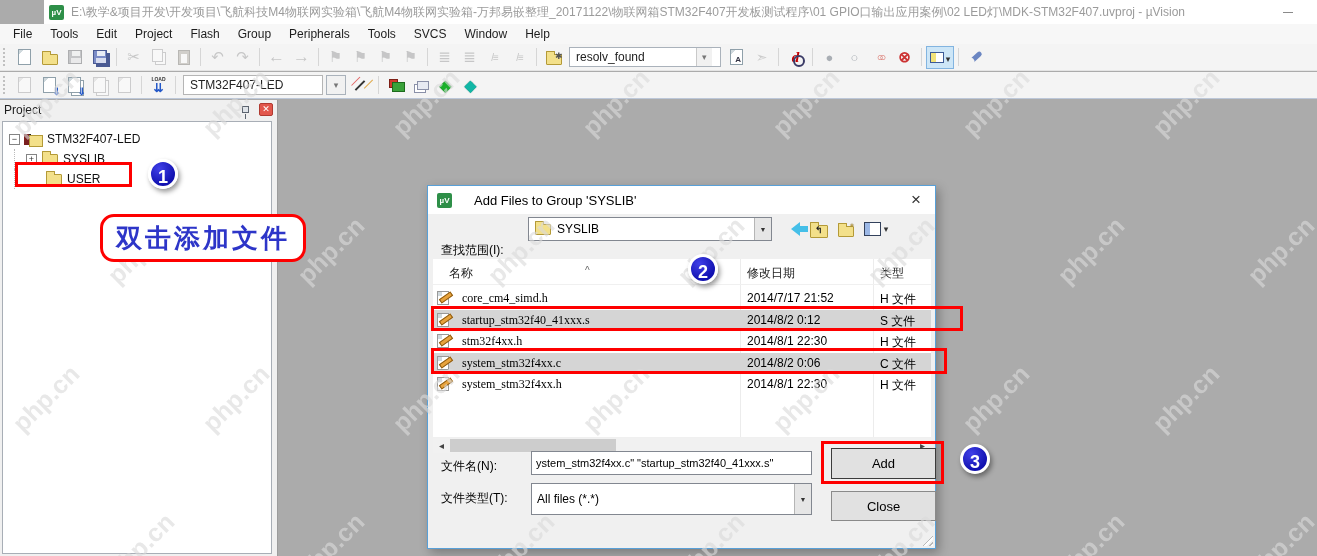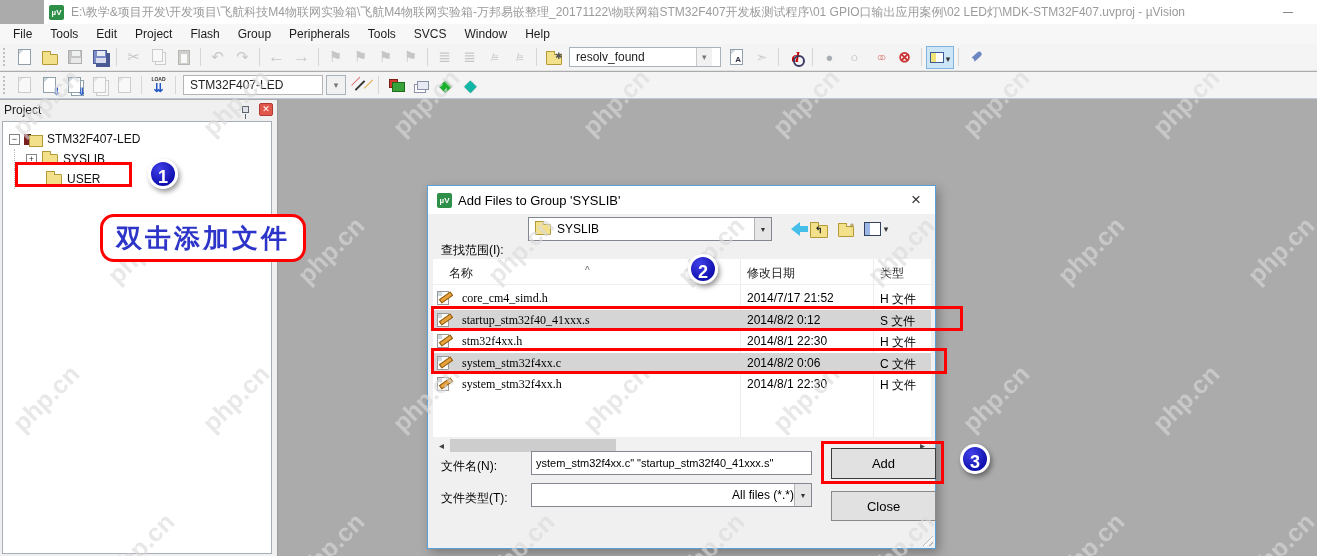--- a/index.html
+++ b/index.html
@@ -93,21 +93,21 @@
   .ic-target { position:relative; width:18px; height:13px; margin-right:5px; flex:none; }
   .ic-target::before { content:""; position:absolute; left:0; top:1px; width:5px; height:11px; background:#7a1f1f; box-shadow:2px 0 0 #222; }
   .ic-target::after { content:""; position:absolute; left:5px; top:2px; width:12px; height:10px; background:#f3e08a; border:1px solid #b49a37; }
   .tree-folder { margin:0 5px 0 1px; flex:none; }
 
   
   .dialog { position:absolute; left:427px; top:185px; width:509px; height:364px; background:#f0f0f0; border:1px solid #58a0d8; box-shadow:3px 4px 10px rgba(0,0,0,.28); z-index:10; }
   .dlg-titlebar { position:absolute; left:0; top:0; right:0; height:28px; background:#fff; display:flex; align-items:center; }
   .dlg-icon { width:15px; height:15px; margin-left:9px; background:#2e8f48; border-radius:2px; color:#fff; font-size:8px; font-weight:bold; text-align:center; line-height:15px; }
   .dlg-icon::before { content:"µV"; }
-  .dlg-title { margin-left:6px; font-size:13px; color:#000; }
+  .dlg-title { margin-left:22px; font-size:13px; color:#000; }
   .dlg-close { position:absolute; right:0; top:0; width:38px; height:28px; display:flex; align-items:center; justify-content:center; font-size:17px; color:#333; }
   .dlg-close::before { content:"×"; }
   .dlg-label { position:absolute; font-size:12px; color:#000; }
   .lookin-combo { position:absolute; left:100px; top:31px; width:244px; height:24px; background:#fff; border:1px solid #828790; display:flex; align-items:center; }
   .lookin-combo .tree-folder { margin:0 6px; }
   .lookin-combo .val { flex:1; font-size:12px; }
   .dd-btn { width:17px; height:100%; background:#e6e6e6; border-left:1px solid #b5b5b5; display:flex; align-items:center; justify-content:center; }
   .dd-btn::before { content:"▼"; font-size:7px; color:#333; }
   .nav-ic { position:absolute; top:33px; width:22px; height:20px; display:flex; align-items:center; justify-content:center; }
   .ic-backarrow { width:0; height:0; border:7px solid transparent; border-right:9px solid #45bfe8; position:relative; }
@@ -130,21 +130,21 @@
   .ic-file::after { content:""; position:absolute; left:1px; top:3px; width:12px; height:3px; background:#e8a33d; transform:rotate(-35deg); border:1px solid #8a5a12; }
   .f-name { left:29px;font-family:Liberation Serif, serif; } .f-date { left:314px; } .f-type { left:447px; }
 
   .hscroll { position:absolute; left:5px; top:252px; width:498px; height:15px; background:#f1f1f1; }
   .hs-btn { position:absolute; top:0; width:17px; height:15px; display:flex; align-items:center; justify-content:center; color:#444; font-size:10px; }
   .hs-left { left:0; } .hs-left::before { content:"◂"; }
   .hs-right { right:0; } .hs-right::before { content:"▸"; }
   .hs-thumb { position:absolute; left:17px; top:1px; width:166px; height:13px; background:#cdcdcd; }
 
   .fn-input { position:absolute; left:103px; top:265px; width:281px; height:24px; background:#fff; border:1px solid #828790; font-size:11px; line-height:22px; padding:0 4px; white-space:nowrap; overflow:hidden; color:#000; }
-  .ft-combo { position:absolute; left:103px; top:297px; width:281px; height:24px; background:#fff; border:1px solid #828790; display:flex; align-items:center;text-align:right; }
+  .ft-combo { position:absolute; left:103px; top:297px; width:281px; height:32px; background:#fff; border:1px solid #828790; display:flex; align-items:center; }
   .ft-combo .val { flex:1; font-size:12px; padding-left:5px; }
   .dlg-btn { position:absolute; left:403px; width:105px; height:31px; background:#e1e1e1; font-size:13px; color:#000; display:flex; align-items:center; justify-content:center; }
   .btn-add { top:262px; border:1px solid #3c3c3c; box-shadow:inset 0 0 0 1px #e1e1e1; }
   .btn-close { top:305px; height:30px; border:1px solid #8a8a8a; }
   .resize-grip { position:absolute; right:2px; bottom:2px; width:13px; height:13px;
     background:repeating-linear-gradient(135deg, transparent 0 2px, #b9b9b9 2px 3px, #fdfdfd 3px 4.5px); clip-path:polygon(100% 0,100% 100%,0 100%); }
 
   
   .red-box { position:absolute; border:3px solid #fe0000; z-index:20; pointer-events:none; }
   #box-syslib { left:15px; top:162px; width:117px; height:25px; }

